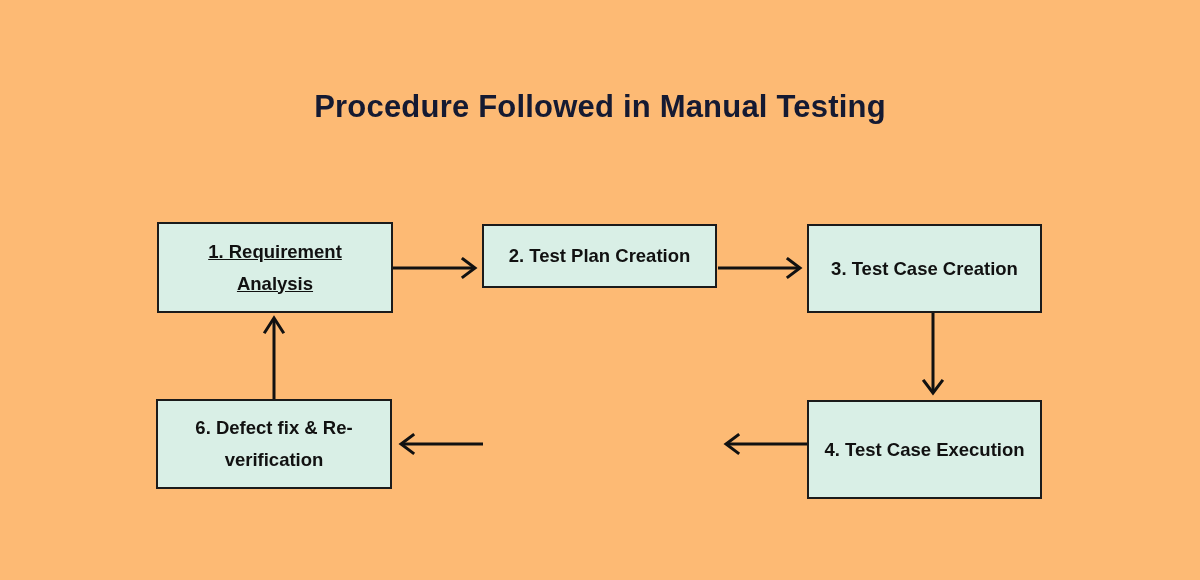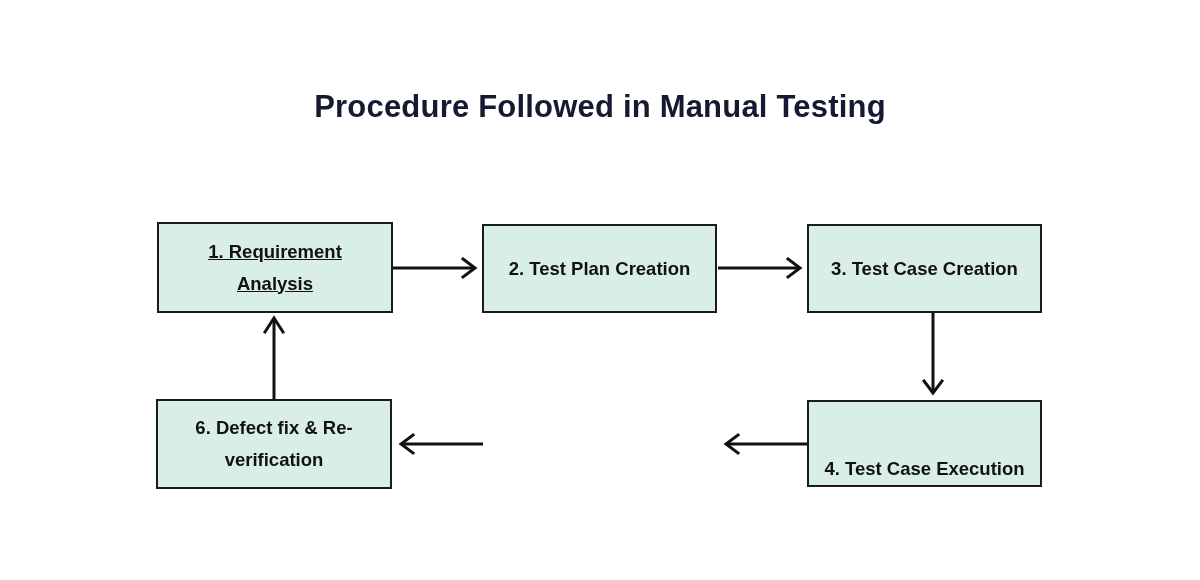--- a/index.html
+++ b/index.html
@@ -10,21 +10,21 @@
     width: 1200px;
     height: 580px;
     background: #3BB689;
     font-family: "Liberation Sans", sans-serif;
     overflow: hidden;
   }
   #canvas {
     position: relative;
     width: 1200px;
     height: 580px;
-    background: #ffffff;
+    background: #fdba74;
   }
   #page-title {
     position: absolute;
     left: 0;
     top: 84px;
     width: 1200px;
     text-align: center;
     font-size: 31px;
     font-weight: bold;
     color: #151A32;
@@ -44,23 +44,23 @@
     font-size: 18.5px;
     font-weight: bold;
     line-height: 32px;
     padding: 0 12px;
   }
   .node .label {
     display: block;
     width: 100%;
   }
   #node-1 { left: 157px; top: 222px; width: 236px; height: 91px; text-decoration: underline; }
-  #node-2 { left: 482px; top: 224px; width: 235px; height: 89px; align-items: center; }
+  #node-2 { left: 482px; top: 224px; width: 235px; height: 64px; align-items: center; }
   #node-3 { left: 807px; top: 224px; width: 235px; height: 89px; text-align: center; }
-  #node-4 { left: 807px; top: 400px; width: 235px; height: 87px; align-items: flex-end; }
+  #node-4 { left: 807px; top: 400px; width: 235px; height: 99px; }
   #node-5 { left: 482px; top: 400px; width: 235px; height: 89px; }
   #node-6 { left: 156px; top: 399px; width: 236px; height: 90px; padding-left: 12px; }
 
   .edge {
     position: absolute;
   }
   .edge svg {
     display: block;
     overflow: visible;
   }

